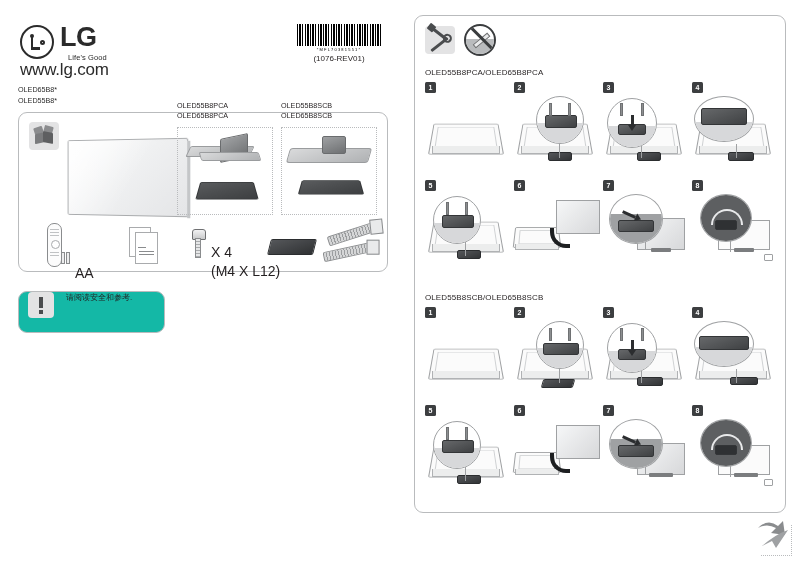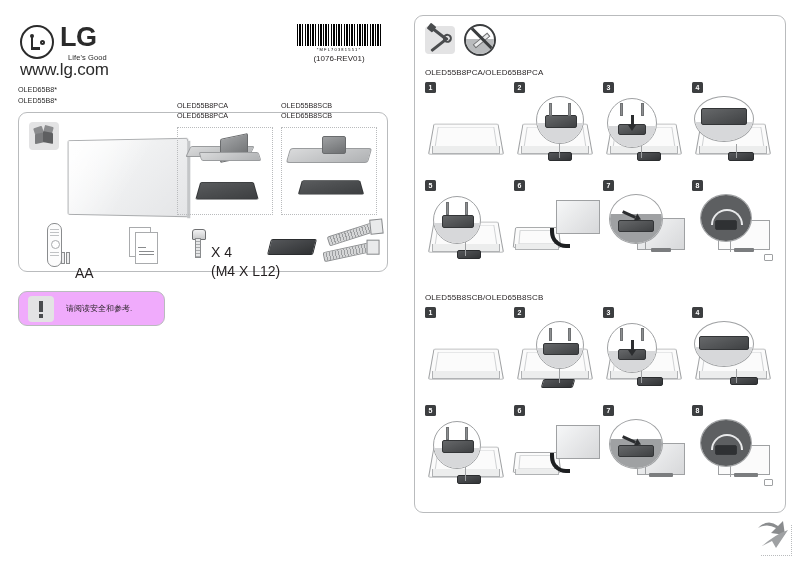--- a/index.html
+++ b/index.html
@@ -373,27 +373,27 @@
     background: #e9eaeb;
     transform: rotate(12deg);
   }
 
   
   .notice-box {
     position: absolute;
     left: 18px;
     top: 291px;
     width: 147px;
-    height: 35px;
+    height: 42px;
     border: 1px solid #b9bbbd;
     border-radius: 9px;
     box-sizing: border-box;
     display: flex;
-    align-items: center;
-    background: #f0abfc;
+    align-items: flex-start;
+    background: #14b8a6;
   }
   .notice-icon {
     width: 26px;
     height: 26px;
     background: #e3e3e4;
     border-radius: 4px;
     margin-left: 9px;
     flex: none;
     position: relative;
   }

